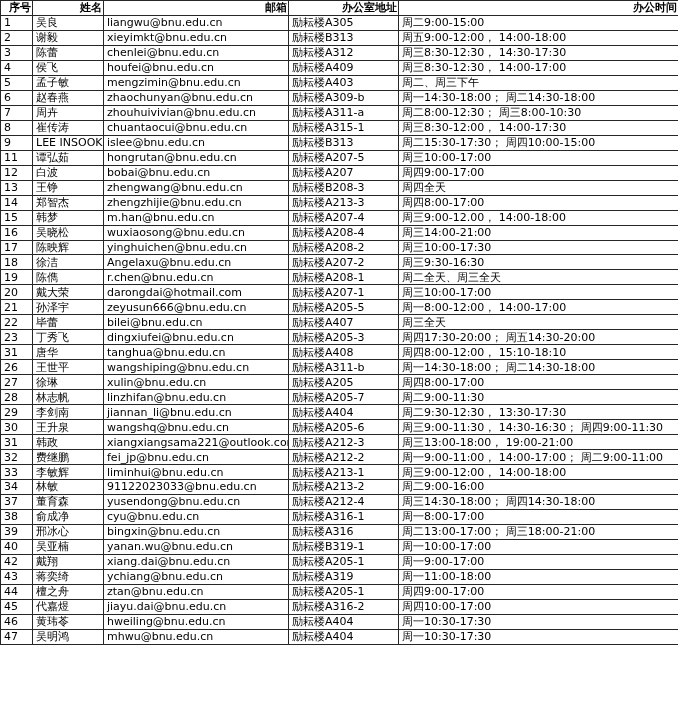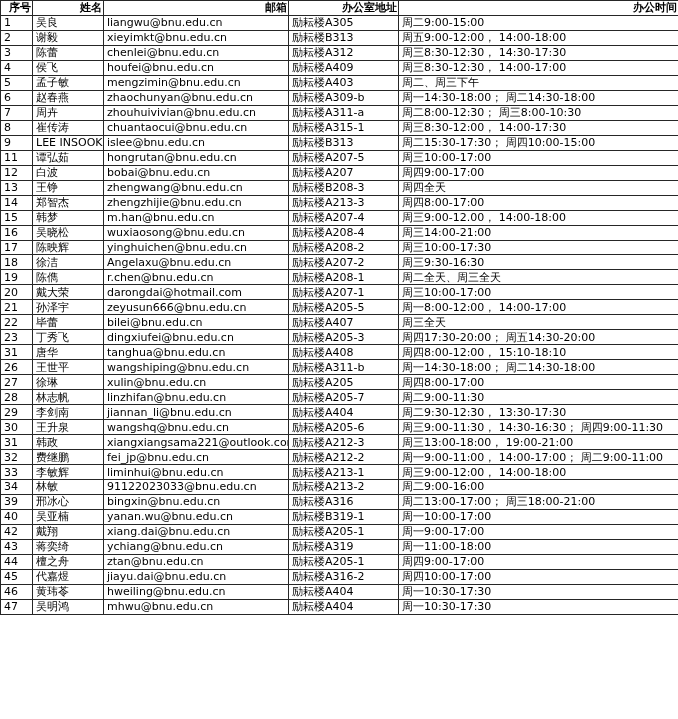--- a/index.html
+++ b/index.html
@@ -280,20 +280,34 @@
     <td>周三9:00-12:00， 14:00-18:00</td>
   </tr>
         <tr>
     <td>34</td>
     <td>林敏</td>
     <td>91122023033@bnu.edu.cn</td>
     <td>励耘楼A213-2</td>
     <td>周二9:00-16:00</td>
   </tr>
         <tr>
+    <td>37</td>
+    <td>董育森</td>
+    <td>yusendong@bnu.edu.cn</td>
+    <td>励耘楼A212-4</td>
+    <td>周三14:30-18:00； 周四14:30-18:00</td>
+  </tr>
+        <tr>
+    <td>38</td>
+    <td>俞成净</td>
+    <td>cyu@bnu.edu.cn</td>
+    <td>励耘楼A316-1</td>
+    <td>周一8:00-17:00</td>
+  </tr>
+        <tr>
     <td>39</td>
     <td>邢冰心</td>
     <td>bingxin@bnu.edu.cn</td>
     <td>励耘楼A316</td>
     <td>周二13:00-17:00； 周三18:00-21:00</td>
   </tr>
         <tr>
     <td>40</td>
     <td>吴亚楠</td>
     <td>yanan.wu@bnu.edu.cn</td>

